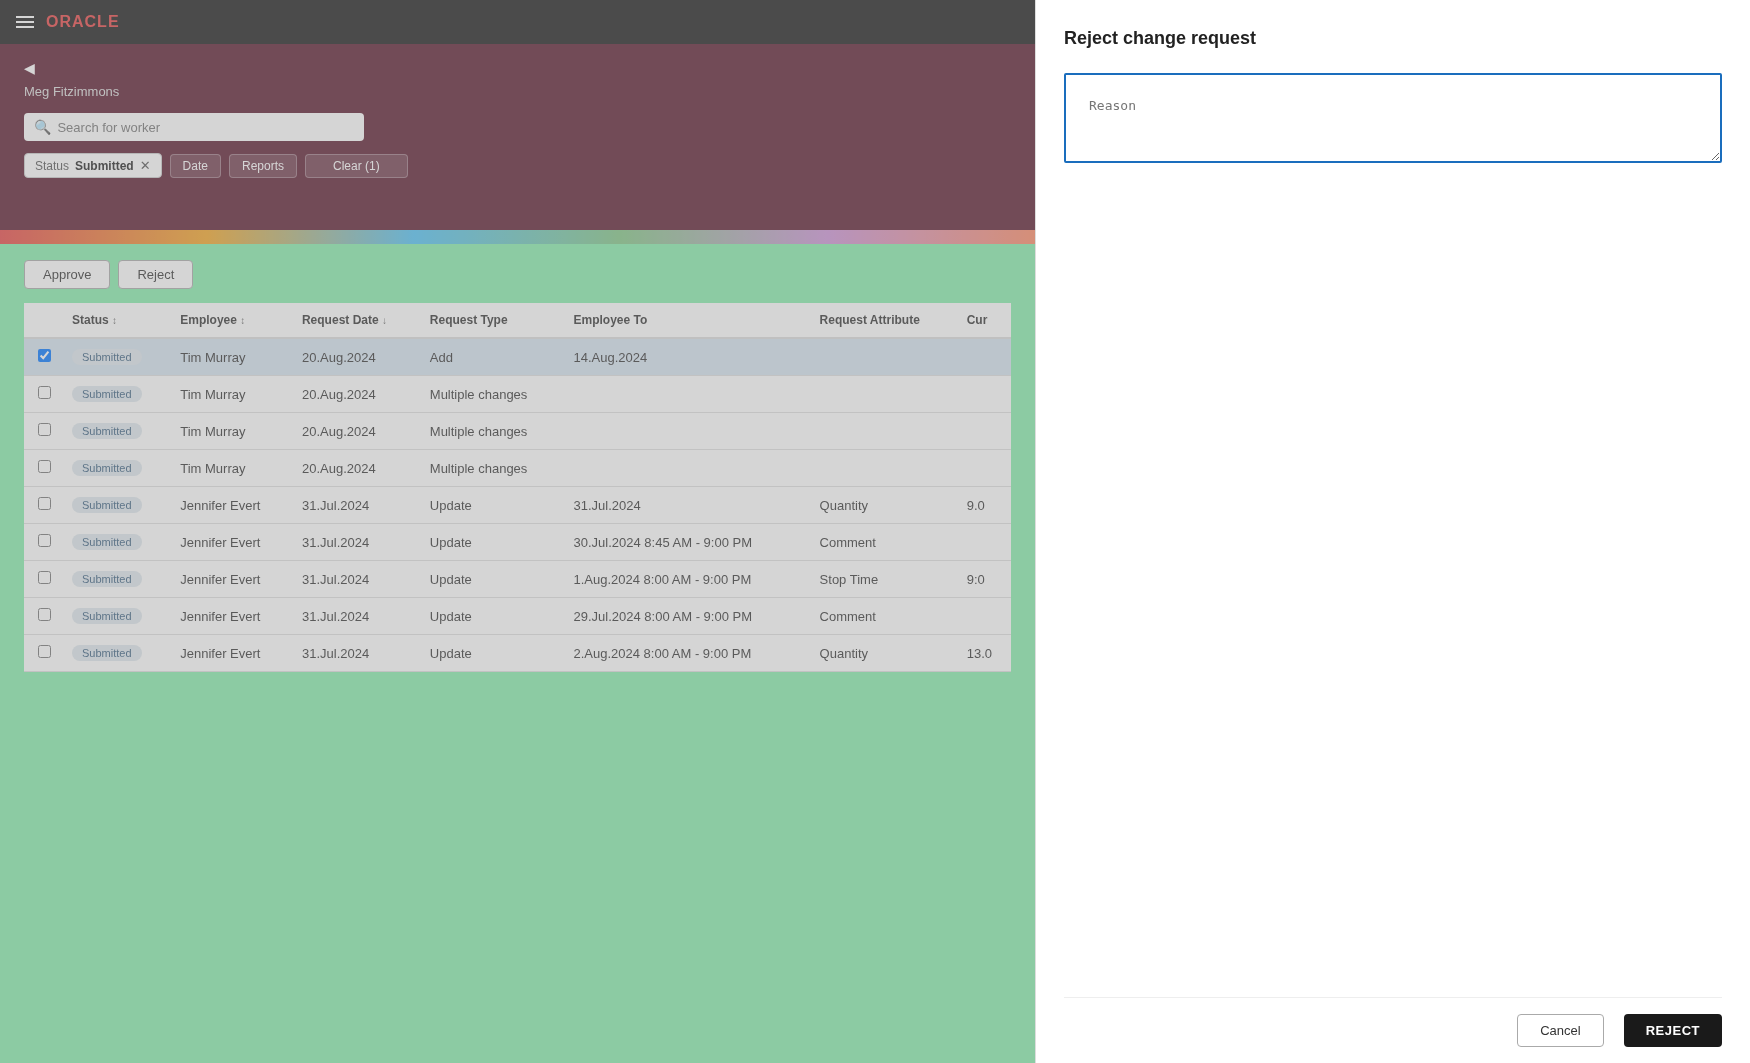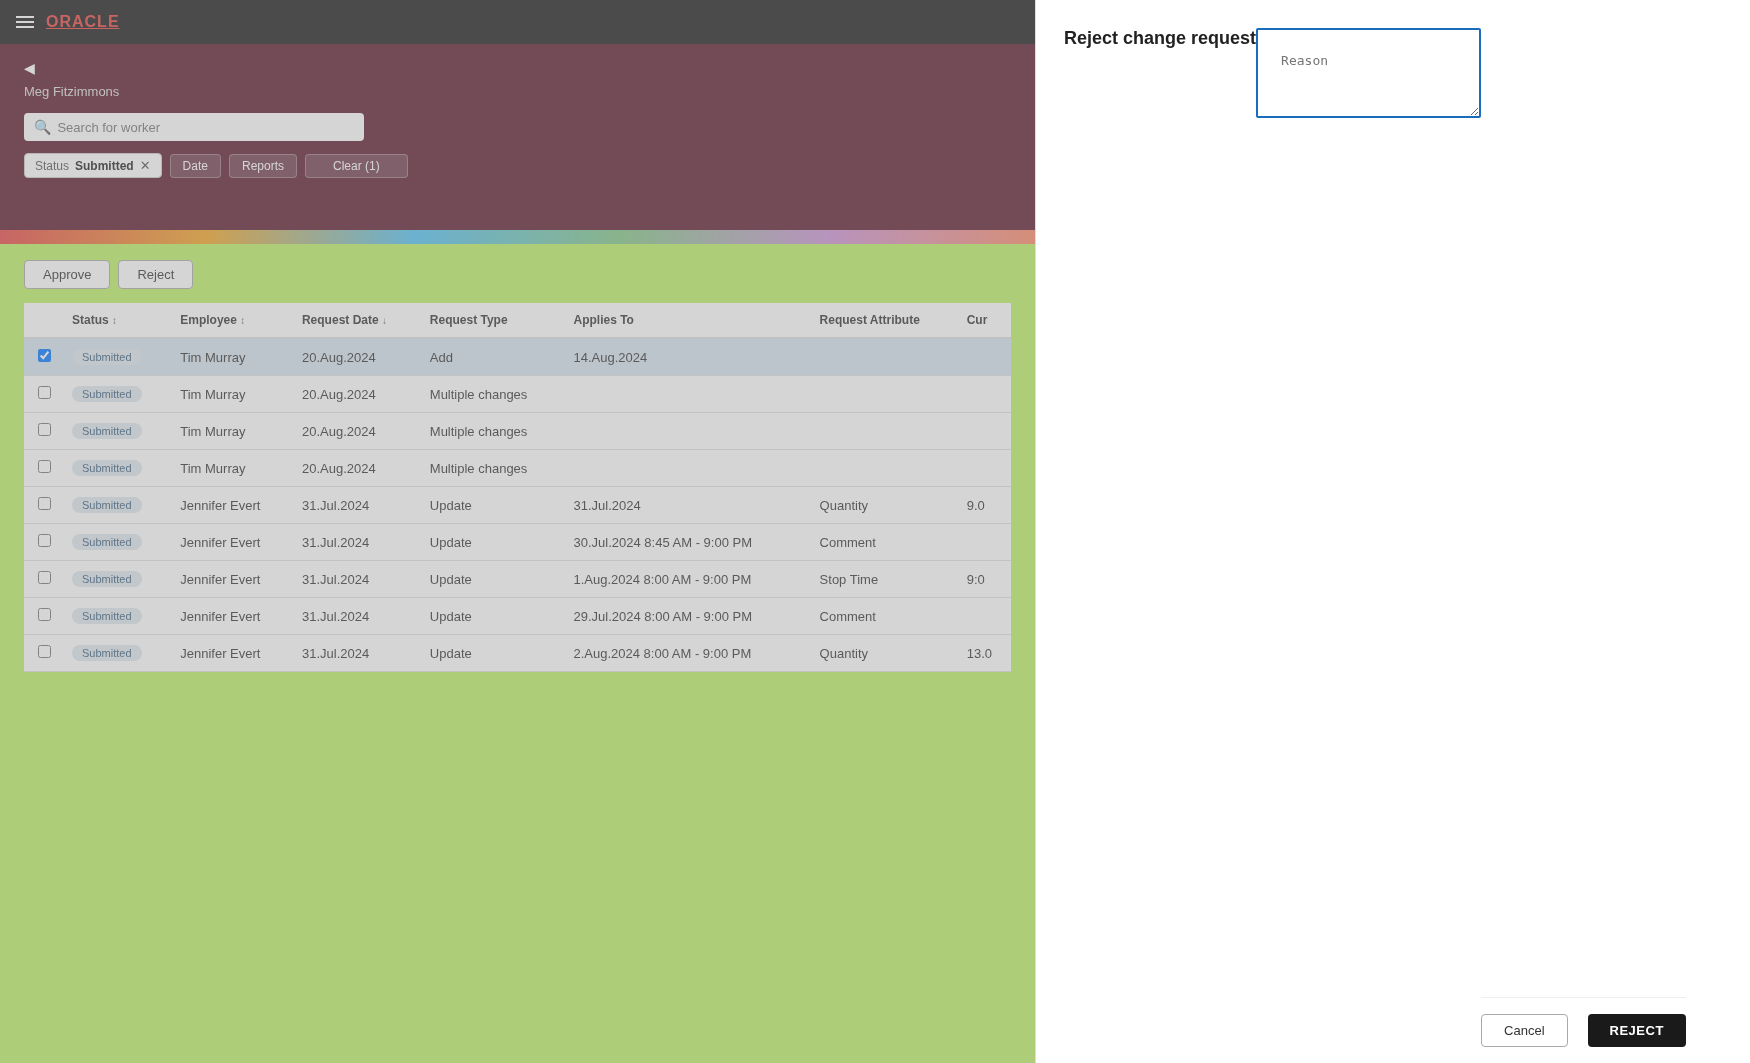--- a/index.html
+++ b/index.html
@@ -21,21 +21,21 @@
       height: 44px;
       display: flex;
       align-items: center;
       padding: 0 16px;
       gap: 12px;
     }
     .nav-menu-icon {
       display: flex; flex-direction: column; gap: 3px; cursor: pointer;
     }
     .nav-menu-icon span { width: 18px; height: 2px; background: white; display: block; }
-    .oracle-logo { color: #e84545; font-weight: bold; font-size: 16px; letter-spacing: 1px; text-decoration: underline; }
+    .oracle-logo { color: #e84545; font-weight: bold; font-size: 16px; letter-spacing: 1px; }
 
     
     .header-area {
       background: #5a1a2e;
       padding: 16px 24px 0 24px;
       position: relative;
       height: 200px;
       overflow: hidden;
     }
     .back-btn {
@@ -126,21 +126,21 @@
       bottom: 0;
       left: 0;
       right: 0;
       display: flex;
       align-items: center;
       gap: 0;
     }
 
     
     .table-area {
-      background: #bef264;
+      background: #86efac;
       padding: 16px 24px;
       flex: 1;
       overflow-y: auto;
     }
     .action-row {
       display: flex;
       gap: 8px;
       margin-bottom: 14px;
     }
     .action-btn {
@@ -189,21 +189,21 @@
       display: inline-block;
     }
     .checkbox-col { width: 40px; text-align: center; }
     input[type="checkbox"] { cursor: pointer; }
 
     
     .right-panel {
       flex: 1;
       background: white;
       display: flex;
-      flex-direction: row;
+      flex-direction: column;
       padding: 28px 28px 0 28px;
       border-left: 1px solid #ddd;
       min-width: 350px;
     }
     .panel-title {
       font-size: 18px;
       font-weight: bold;
       color: #222;
       margin-bottom: 24px;
     }
@@ -309,21 +309,21 @@
     </div>
 
     <table>
       <thead>
         <tr>
           <th class="checkbox-col"></th>
           <th>Status <span class="sort-icon">↕</span></th>
           <th>Employee <span class="sort-icon">↕</span></th>
           <th>Request Date <span class="sort-icon">↓</span></th>
           <th>Request Type</th>
-          <th>Applies To</th>
+          <th>Employee To</th>
           <th>Request Attribute</th>
           <th>Cur</th>
         </tr>
       </thead>
       <tbody id="table-body">
       <tr class="selected-row">
       <td class="checkbox-col">
         <input type="checkbox" checked="" style="">
       </td>
       <td>

